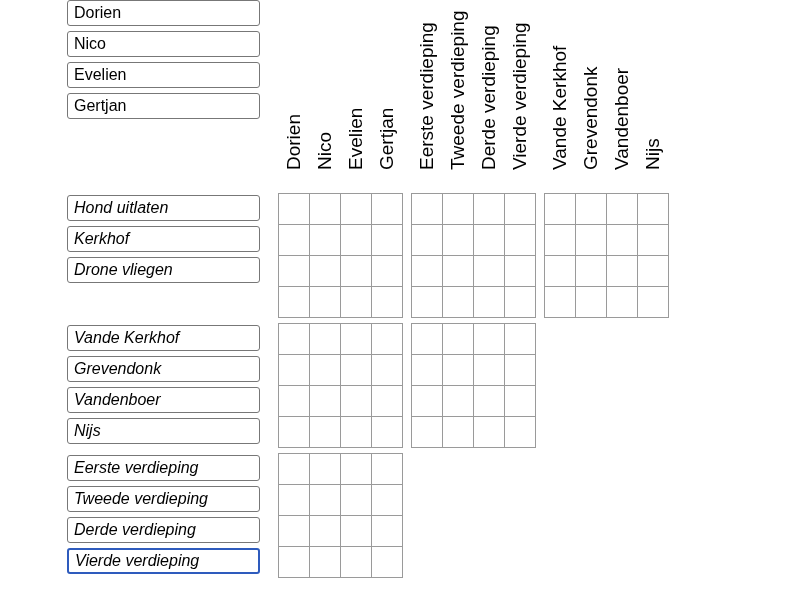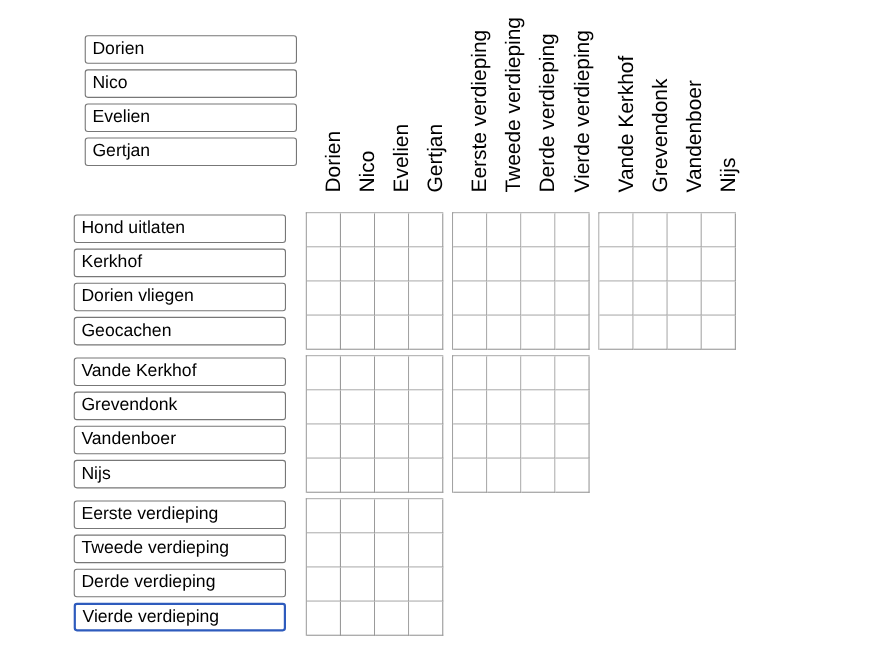--- a/index.html
+++ b/index.html
@@ -7,21 +7,21 @@
     margin: 0; padding: 0;
     width: 800px; height: 600px;
     overflow: hidden;
     background: var(--background, #ffffff);
     font-family: "Liberation Sans", sans-serif;
     color: var(--text, #000000);
   }
   .puzzle { position: absolute; top: 0; left: 67px; }
 
   
-  .top-section { display: flex; align-items: center; height: 188px; margin-left: 10px; }
+  .top-section { display: flex; align-items: flex-start; height: 188px; }
   .label-col { width: 193px; display: flex; flex-direction: column; gap: 5px; }
   .top-section .label-col { margin-bottom: 5px; }
 
   .lbox {
     height: 26px;
     border: 1.5px solid var(--box-border, #777777);
     border-radius: 3px;
     background: #fff;
     display: flex; align-items: center;
     padding: 0 6px;
@@ -39,21 +39,21 @@
     left: calc(50% + 11px);
     transform-origin: 0 100%;
     transform: rotate(-90deg);
     white-space: nowrap;
     font-size: 19px;
     line-height: 22px;
   }
 
   
   .band { display: flex; margin-top: 5px; }
-  .band .label-col { padding-top: 2px; }
+  .band .label-col { padding-top: 2px; font-style: italic; }
   .blocks { display: flex; gap: 8px; margin-left: 18px; align-items: flex-start; }
   .block {
     width: 125px; height: 125px;
     border-top: 1px solid var(--grid-line, #9a9a9a);
     border-left: 1px solid var(--grid-line, #9a9a9a);
     display: grid;
     grid-template-columns: repeat(4, 31px);
     grid-template-rows: repeat(4, 31px);
     background: #fff;
   }
@@ -132,24 +132,21 @@
 
   <div class="band">
     <div class="label-col">
       <div class="lbox">
           <span>Hond uitlaten</span>
         </div>
       <div class="lbox">
           <span>Kerkhof</span>
         </div>
       <div class="lbox">
-          <span>Dorien vliegen</span>
-        </div>
-      <div class="lbox">
-          <span>Geocachen</span>
+          <span>Drone vliegen</span>
         </div>
     </div>
     <div class="blocks">
       <div class="block">
           <div class="cell"></div>
           <div class="cell"></div>
           <div class="cell"></div>
           <div class="cell"></div>
           <div class="cell"></div>
           <div class="cell"></div>

